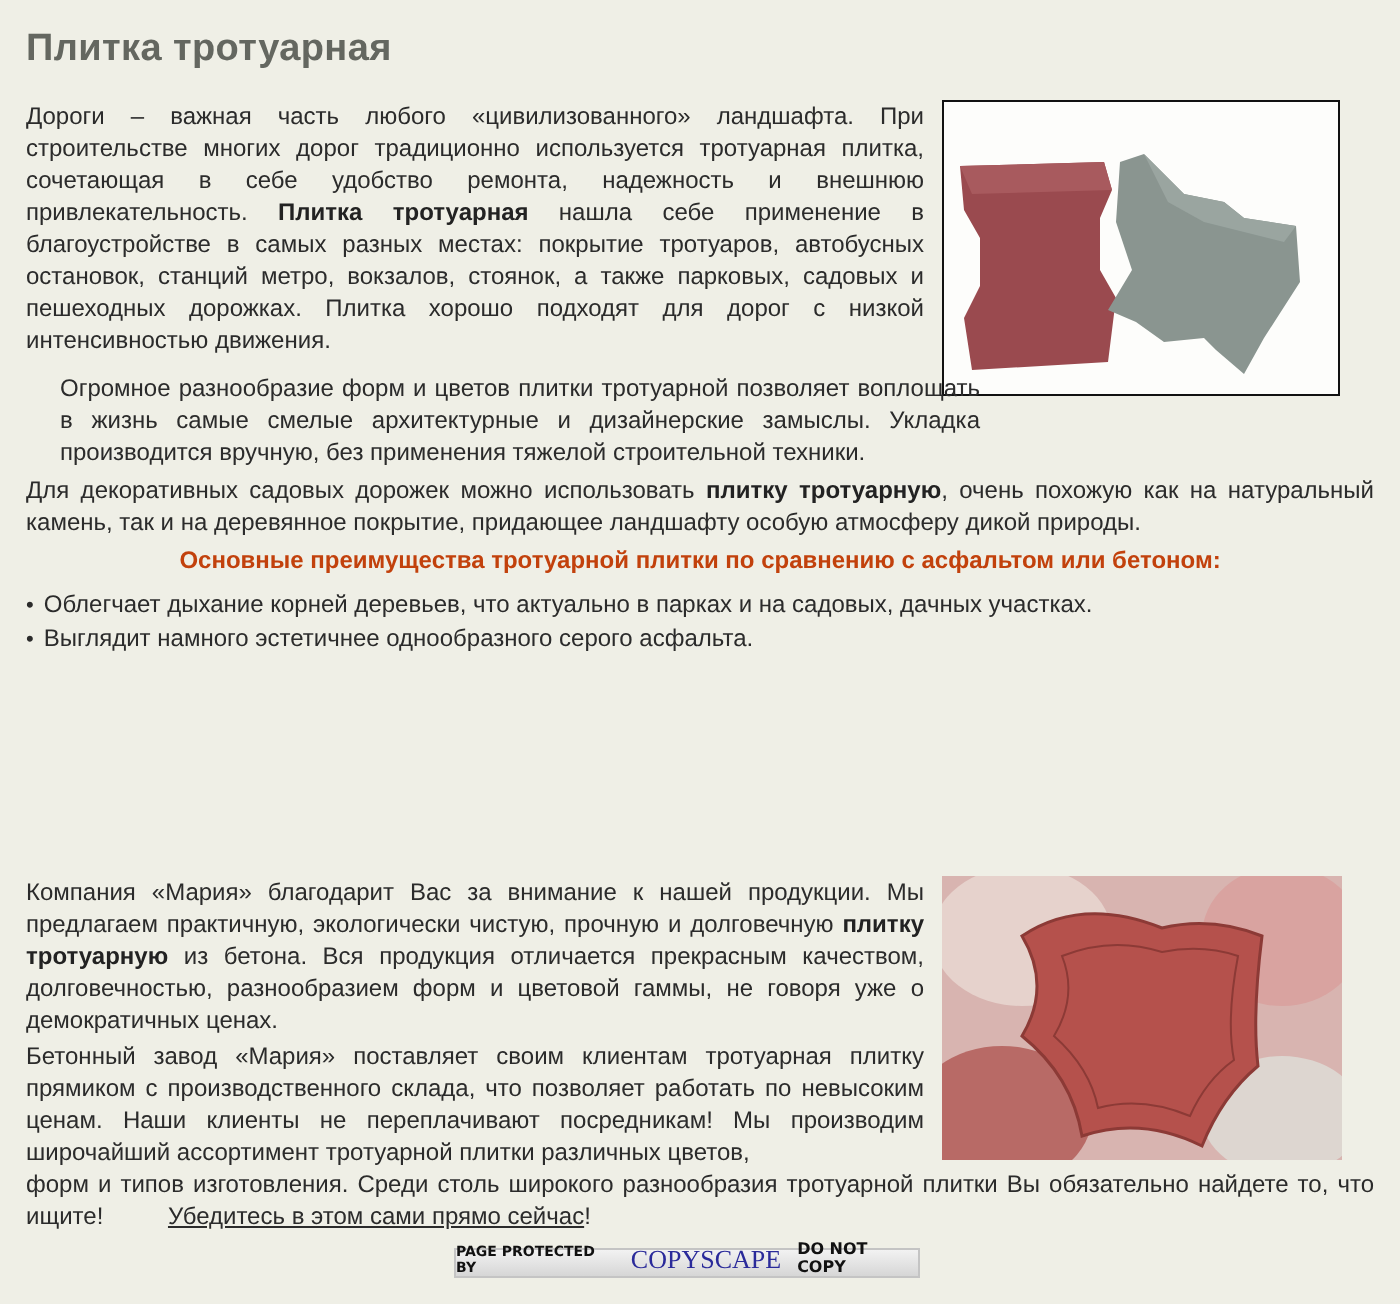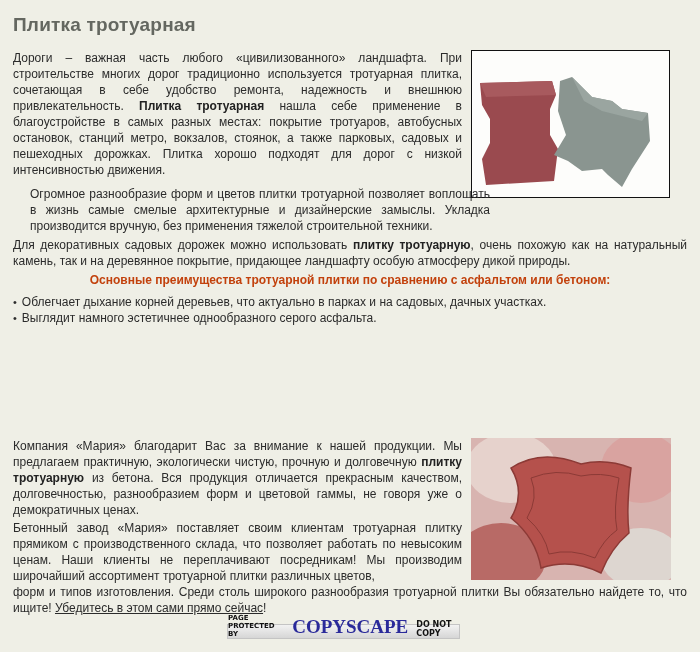--- a/index.html
+++ b/index.html
@@ -33,31 +33,31 @@
     .heading2 {
       position: absolute; left: 0; top: 273px; width: 674px;
       text-align: center; font-size: 12px; font-weight: bold; color: #c2410c;
     }
     ul { list-style: none; margin: 0; padding: 0; position: absolute; left: 0; top: 294px; width: 674px; }
     ul li { margin-bottom: 0; }
     ul li::before { content: "•"; margin-right: 5px; font-size: 11px; }
     .block4 { position: absolute; left: 0; top: 438px; width: 449px; }
     .block5 { position: absolute; left: 0; top: 520px; width: 674px; }
     .block5 .narrow { width: 449px; display: block; }
-    a { color: #2b2b2b; text-decoration: underline; }
+    a { color: #2b2b2b; text-decoration: underline; margin-left: 29px; }
     .copyscape {
       position: absolute; left: 227px; top: 624px; width: 233px; height: 15px;
       background: linear-gradient(#f2f2f2, #d6d6d6);
       border: 1px solid #c4c4c4; box-sizing: border-box;
       display: flex; align-items: flex-end; justify-content: center; gap: 8px;
       font-size: 7px; font-weight: bold; color: #111;
       font-family: "DejaVu Sans", sans-serif;
     }
     .copyscape .brand {
-      font-family: "Liberation Serif", serif; font-size: 19px; color: #2a2a9a; font-weight: bold;
+      font-family: "Liberation Serif", serif; font-size: 13px; color: #2a2a9a; font-weight: normal;
     }
     .copyscape .dnc { font-size: 8px; font-weight: bold; }
   </style>
 </head>
 <body>
 
 <div class="page">
   <h1>Плитка тротуарная</h1>
 
   <div class="photo1">

